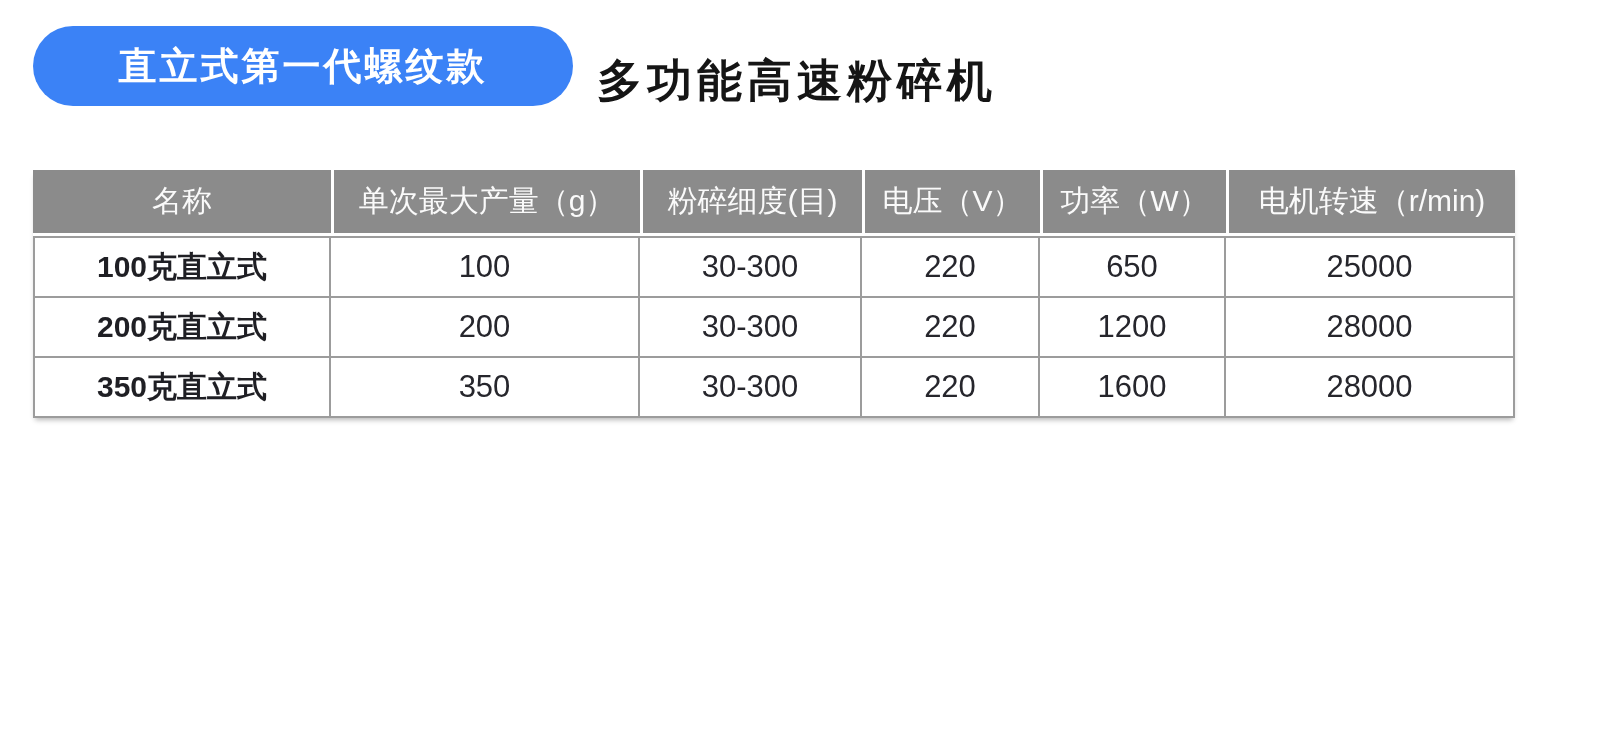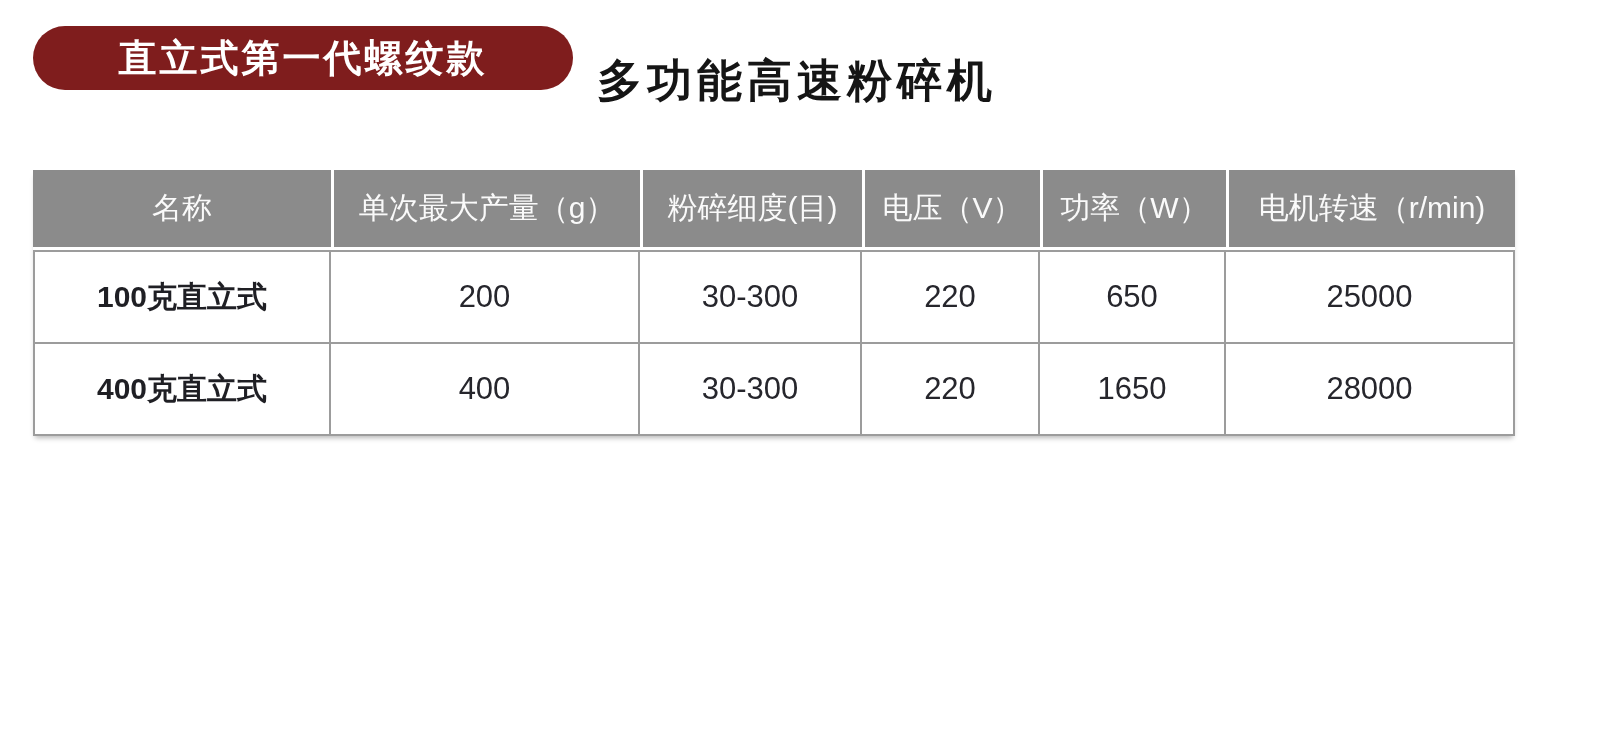--- a/index.html
+++ b/index.html
@@ -14,22 +14,22 @@
     overflow: hidden;
     font-family: "Liberation Sans", "DejaVu Sans", sans-serif;
   }
 
   
   .badge {
     position: absolute;
     left: 33px;
     top: 26px;
     width: 540px;
-    height: 64px;
-    background: #7f1d1d;
+    height: 80px;
+    background: #3b82f6;
     border-radius: 40px;
     display: flex;
     align-items: center;
     justify-content: center;
   }
   .badge-label {
     color: #ffffff;
     font-size: 38px;
     font-weight: 700;
     letter-spacing: 3px;
@@ -57,35 +57,35 @@
     border-spacing: 0;
     table-layout: fixed;
     box-shadow: 0 4px 5px -2px rgba(0,0,0,0.28);
   }
   .spec-table th {
     background: #8b8b8b;
     color: #fafafa;
     font-weight: 400;
     font-size: 30px;
     height: 55px;
-    padding: 11px;
+    padding: 4px;
     text-align: center;
     vertical-align: middle;
     border-bottom: 3px solid #ffffff;
     white-space: nowrap;
     overflow: hidden;
   }
   .spec-table th + th {
     border-left: 3px solid #ffffff;
     margin-left: 32px;
   }
   .spec-table td {
     background: #ffffff;
     height: 58px;
-    padding: 16px;
+    padding: 0;
     text-align: center;
     vertical-align: middle;
     font-size: 31px;
     color: #26262c;
     border-right: 2px solid #9c9c9c;
     border-bottom: 2px solid #9c9c9c;
     white-space: nowrap;
     overflow: hidden;
   }
   .spec-table td:first-child {
@@ -124,28 +124,36 @@
       <th>单次最大产量（g）</th>
       <th>粉碎细度(目)</th>
       <th>电压（V）</th>
       <th>功率（W）</th>
       <th>电机转速（r/min)</th>
     </tr>
   </thead>
   <tbody>
     <tr>
       <td class="name">100克直立式</td>
-      <td>200</td>
+      <td>100</td>
       <td>30-300</td>
       <td>220</td>
       <td>650</td>
       <td>25000</td>
     </tr>
     <tr>
-      <td class="name">400克直立式</td>
-      <td>400</td>
+      <td class="name">200克直立式</td>
+      <td>200</td>
       <td>30-300</td>
       <td>220</td>
-      <td>1650</td>
+      <td>1200</td>
+      <td>28000</td>
+    </tr>
+    <tr>
+      <td class="name">350克直立式</td>
+      <td>350</td>
+      <td>30-300</td>
+      <td>220</td>
+      <td>1600</td>
       <td>28000</td>
     </tr>
   </tbody>
 </table>
 
 </body></html>

